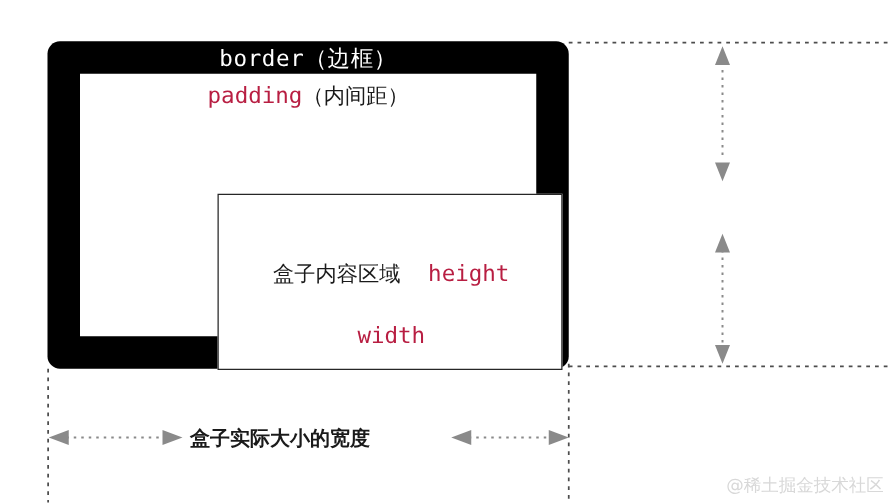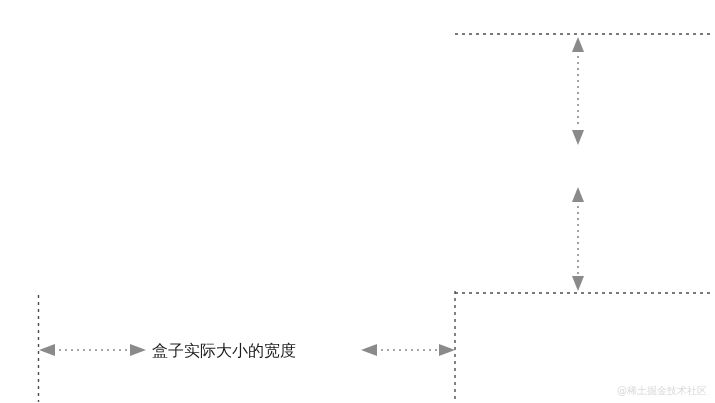--- a/index.html
+++ b/index.html
@@ -138,38 +138,55 @@
     font-family: "DejaVu Sans", sans-serif;
     white-space: nowrap;
   }
   .dim-label-height {
     left: 485px;
     top: 156px;
   }
   .dim-label-width {
     left: 152px;
     top: 341px;
+    font-weight: bold;
   }
 
   
   .watermark {
     position: absolute;
     right: 8px;
     bottom: 5px;
     color: #d8d8d8;
-    font-size: 10px;
+    font-size: 14px;
     font-family: "DejaVu Sans", sans-serif;
     white-space: nowrap;
   }
 </style>
 </head>
 <body>
 
 <div class="canvas">
 
+  <div class="border-box">
+    <div class="border-label">border（边框）</div>
+
+    <div class="padding-box">
+      <div class="padding-label">
+        <span class="kw">padding</span><span class="cn">（内间距）</span>
+      </div>
+
+      <div class="content-box">
+        <div class="content-row">
+          <span class="cn">盒子内容区域</span><span class="kw">height</span>
+        </div>
+        <div class="content-width">width</div>
+      </div>
+    </div>
+  </div>
 
   <svg class="overlay" width="715" height="403" viewBox="0 0 715 403">
 
     <line x1="455" y1="34" x2="714" y2="34" stroke="#4d4d4d" stroke-width="1.4" stroke-dasharray="3,4"></line>
 
     <line x1="455" y1="293" x2="714" y2="293" stroke="#4d4d4d" stroke-width="1.4" stroke-dasharray="3,4"></line>
 
     <line x1="38.5" y1="295" x2="38.5" y2="402" stroke="#4d4d4d" stroke-width="1.4" stroke-dasharray="3,4"></line>
 
     <line x1="455" y1="291" x2="455" y2="402" stroke="#4d4d4d" stroke-width="1.4" stroke-dasharray="3,4"></line>

